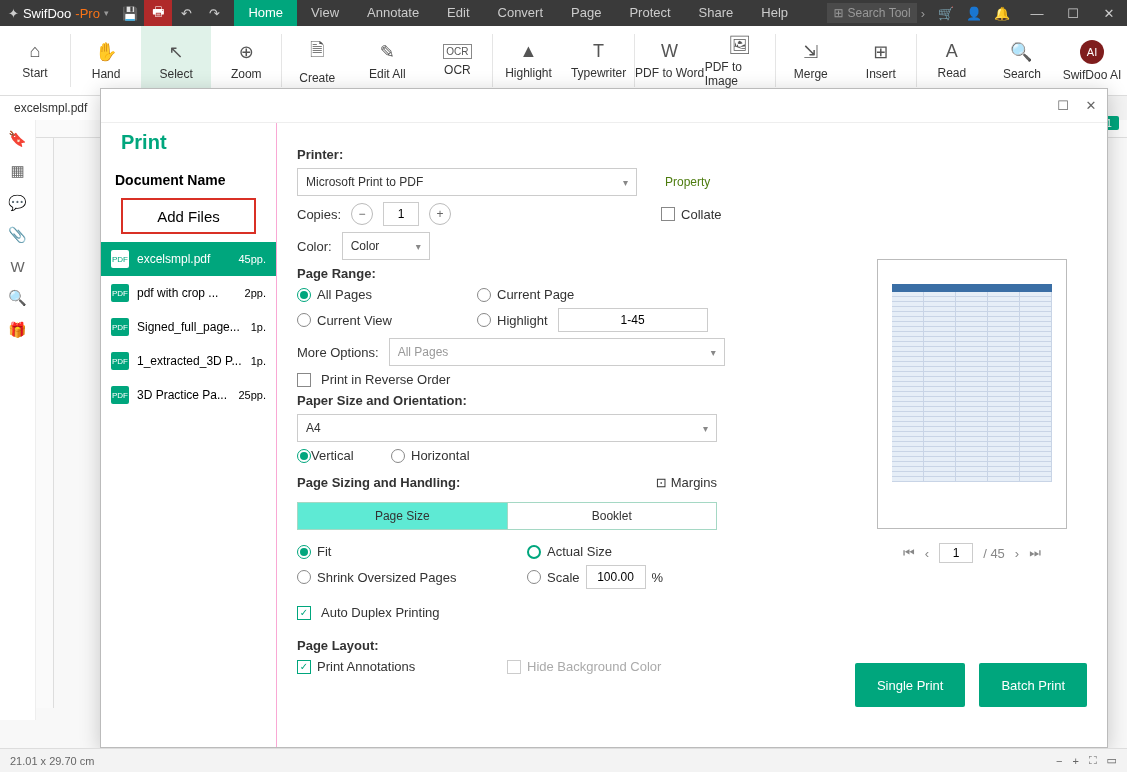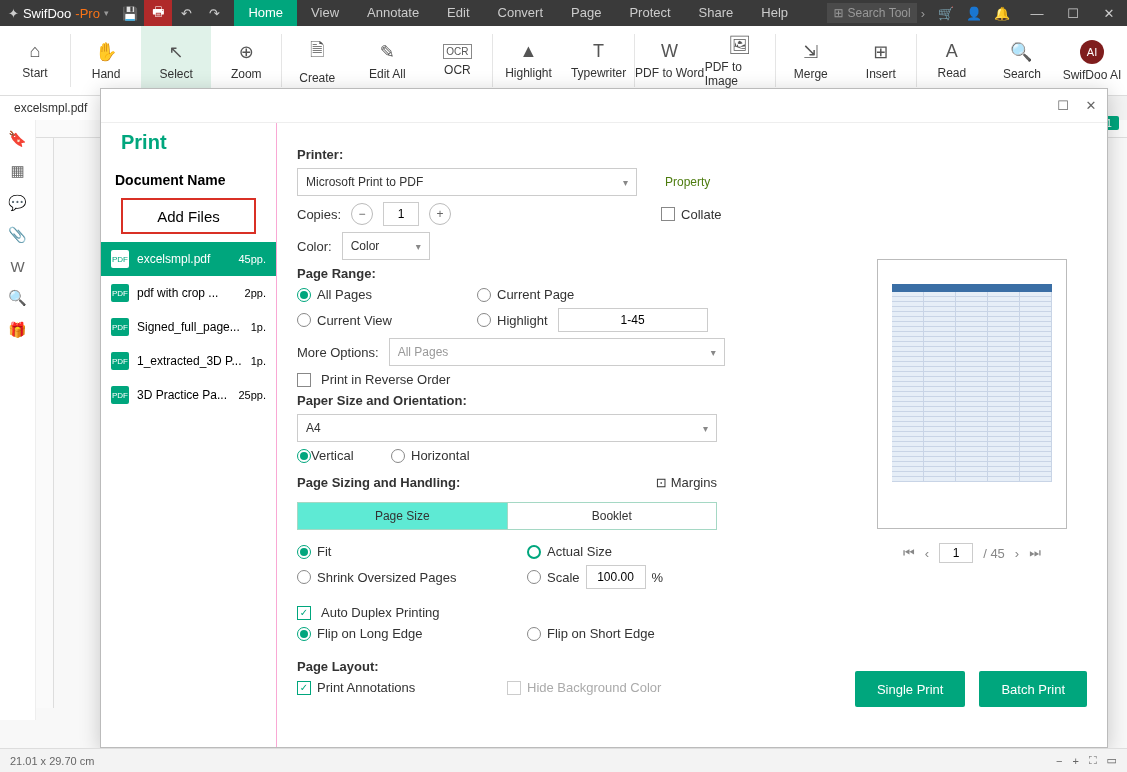--- a/index.html
+++ b/index.html
@@ -87,21 +87,21 @@
 .preview { width:190px; height:270px; border:1px solid #bbb; margin-top:118px; background:#fff; display:flex; align-items:center; justify-content:center; }
 .ptable { width:160px; height:220px; background:#fff; font-size:5px; }
 .ptable .phead { height:8px; background:#3a6ea5; }
 .ptable .prow { height:5px; display:flex; border-bottom:1px solid #c8d4e6; }
 .ptable .prow .pc { flex:1; background:#e6eef7; border-right:1px solid #c8d4e6; }
 .pager { display:flex; align-items:center; gap:10px; margin-top:14px; color:#888; font-size:13px; }
 .pager .pgin { width:34px; height:20px; border:1px solid #ccc; text-align:center; font-size:12px; }
 
 
 .dfoot { position:absolute; right:20px; bottom:40px; display:flex; gap:14px; }
-.btn { height:36px; padding:0 22px; background:#00a67d; color:#fff; display:flex; align-items:center; justify-content:center; font-size:13px; border-radius:2px; }
+.btn { height:44px; padding:0 22px; background:#00a67d; color:#fff; display:flex; align-items:center; justify-content:center; font-size:13px; border-radius:2px; }
 
 
 .statusbar { position:absolute; left:0; bottom:0; right:0; height:24px; background:#f3f3f3; border-top:1px solid #ddd; display:flex; align-items:center; padding:0 10px; font-size:11px; color:#666; justify-content:space-between; }
 .statusbar .sright { display:flex; align-items:center; gap:10px; }
 
 
 .pagebadge { position:absolute; right:8px; top:116px; width:20px; height:14px; background:#00a67d; color:#fff; font-size:10px; display:flex; align-items:center; justify-content:center; border-radius:2px; }
 </style>
 </head>
 <body>
@@ -391,30 +391,20 @@
             <span>Scale</span>
         <input class="numfield" style="width: 60px;" value="100.00">
             <span>%</span>
           </span>
       </div>
 
       <div class="row" style="margin-top:16px;">
           <span class="check on" style="border-color:#00a67d;"></span>
           <span>Auto Duplex Printing</span>
         </div>
-      <div class="row">
-        <span style="display:flex;align-items:center;gap:6px;width:220px;">
-            <span class="radio on green"></span>
-            <span>Flip on Long Edge</span>
-          </span>
-        <span style="display:flex;align-items:center;gap:6px;">
-            <span class="radio"></span>
-            <span>Flip on Short Edge</span>
-          </span>
-      </div>
 
       <div class="section-label" style="margin-top:18px;">Page Layout:</div>
       <div class="row">
         <span style="display:flex;align-items:center;gap:6px;width:200px;">
             <span class="check on" style="border-color:#00a67d;"></span>
             <span>Print Annotations</span>
           </span>
         <span style="display:flex;align-items:center;gap:6px;color:#aaa;">
             <span class="check" style="border-color:#ccc;"></span>
             <span>Hide Background Color</span>

